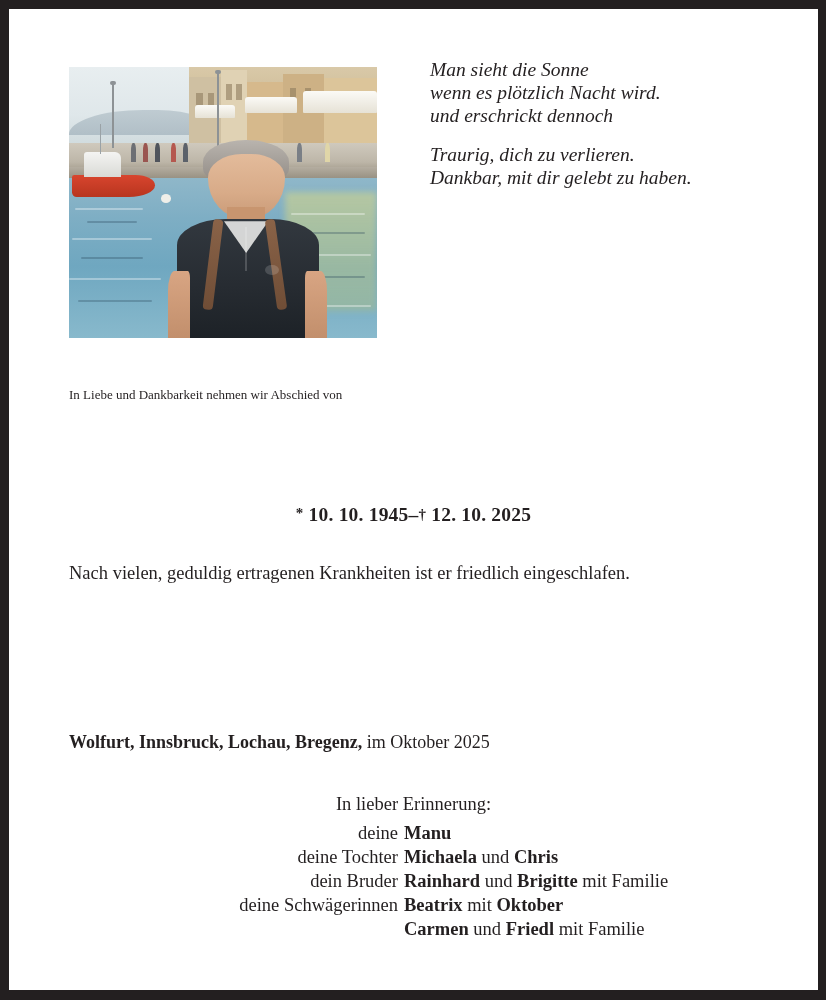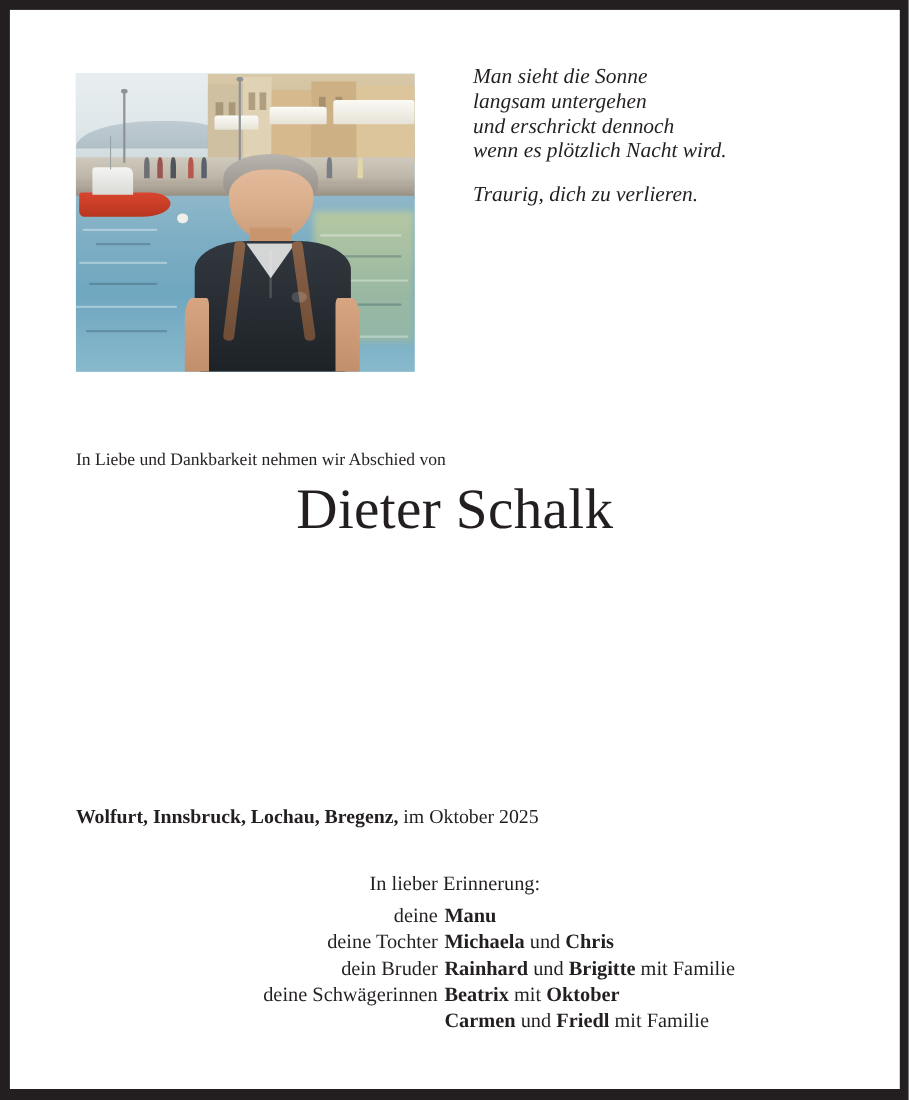--- a/index.html
+++ b/index.html
@@ -188,23 +188,23 @@
     line-height: 1.17;
     color: #231f20;
   }
   .poem .stanza + .stanza { margin-top: 17px; }
   .poem .line { white-space: nowrap; }
 
   
   .lede {
     position: absolute;
     left: 60px;
-    top: 400px;
+    top: 378px;
     width: 700px;
-    font-size: 16px;
+    font-size: 13px;
     line-height: 1.3;
   }
   .name {
     position: absolute;
     left: 0; right: 0;
     top: 425px;
     text-align: center;
     font-size: 52px;
     letter-spacing: .3px;
     color: #231f20;
@@ -351,34 +351,39 @@
           <div class="m-arm m-arm-l"></div>
           <div class="m-arm m-arm-r"></div>
           <div class="m-logo"></div>
         </div>
       </div>
     </div>
 
     <div class="poem">
       <div class="stanza">
         <div class="line">Man sieht die Sonne</div>
-        <div class="line">langsam untergehen</div>
+        <div class="line">wenn es plötzlich Nacht wird.</div>
         <div class="line">und erschrickt dennoch</div>
-        <div class="line">wenn es plötzlich Nacht wird.</div>
       </div>
       <div class="stanza">
         <div class="line">Traurig, dich zu verlieren.</div>
+        <div class="line">Dankbar, mit dir gelebt zu haben.</div>
       </div>
     </div>
 
     <div class="lede">In Liebe und Dankbarkeit nehmen wir Abschied von</div>
 
-    <div class="name">Dieter Schalk</div>
-
-
+
+    <div class="dates">
+      <span class="sym">*</span>
+      <span>10. 10. 1945</span><span>–</span><span class="dagger">†</span>
+      <span>12. 10. 2025</span>
+    </div>
+
+    <div class="para para-1">Nach vielen, geduldig ertragenen Krankheiten ist er friedlich eingeschlafen.</div>
 
     <div class="para para-3">
       <b>Wolfurt, Innsbruck, Lochau, Bregenz,</b><span> im Oktober 2025</span>
     </div>
 
     <div class="memorial-head">In lieber Erinnerung:</div>
 
     <div class="family">
         <div class="frow">
           <div class="frole">deine</div>

